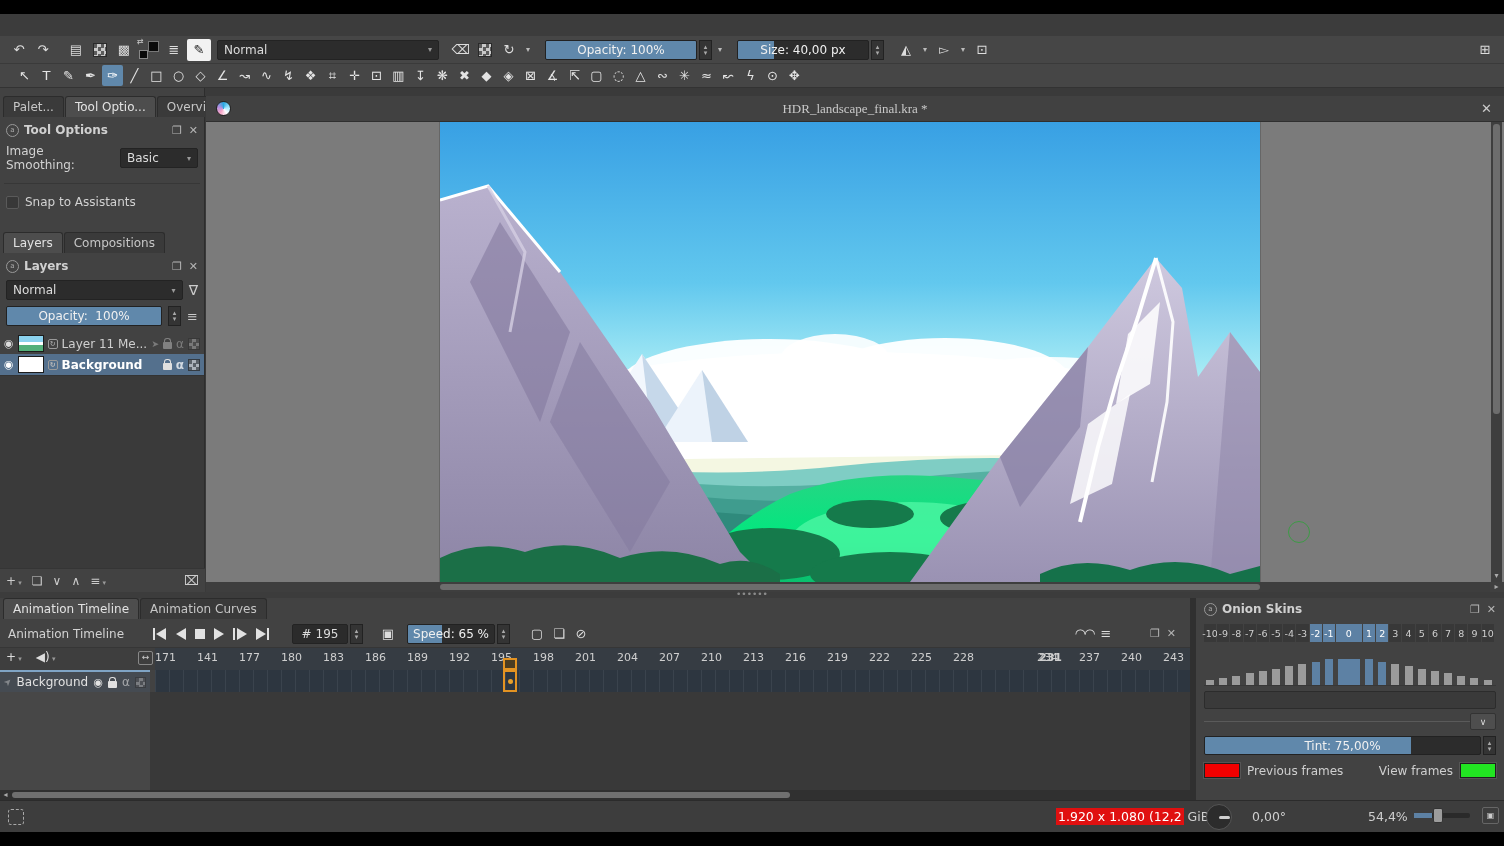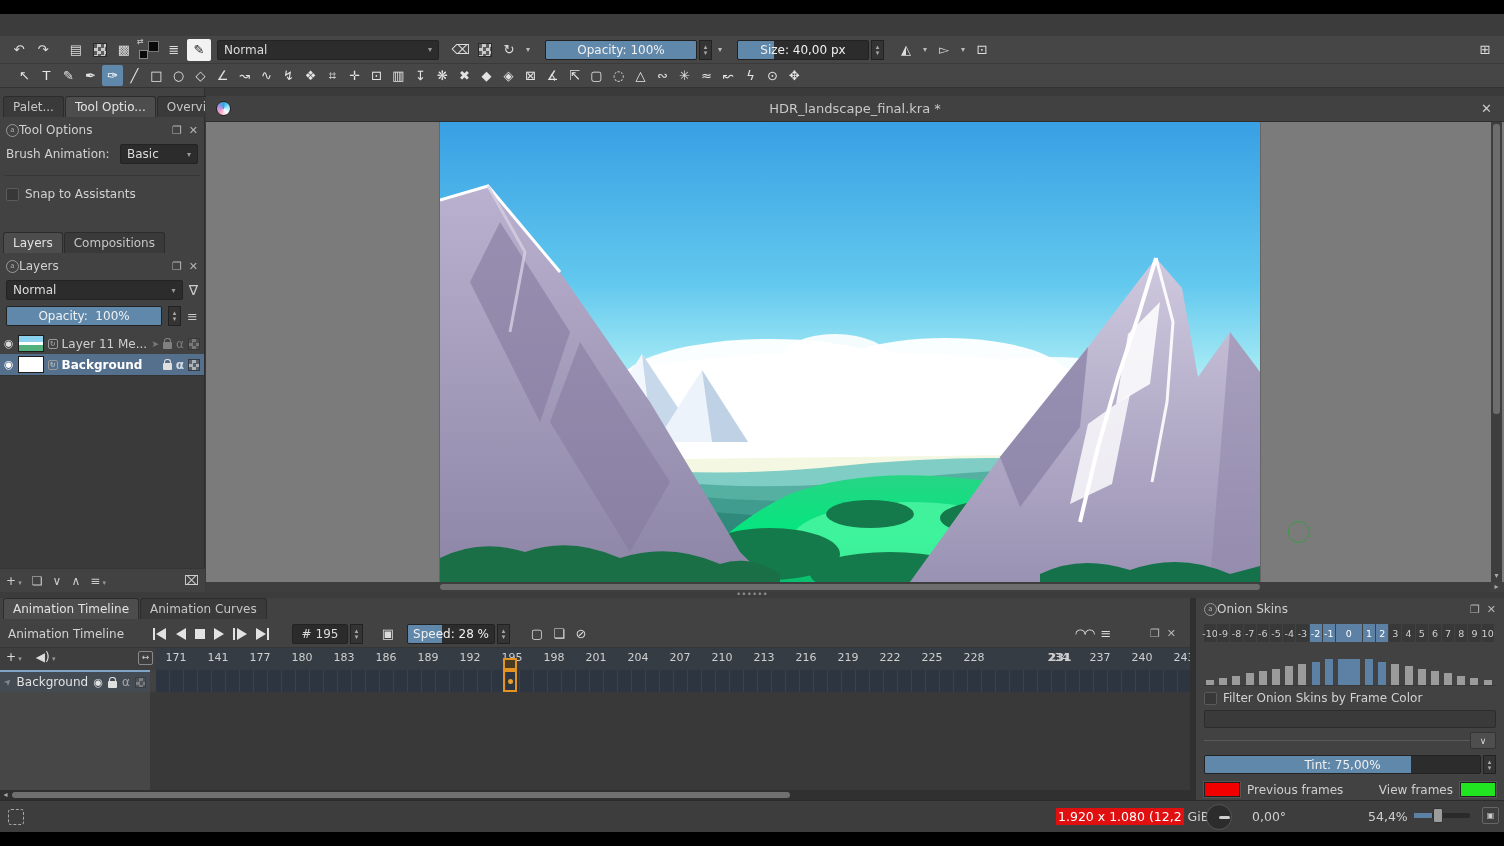--- a/index.html
+++ b/index.html
@@ -35,36 +35,36 @@
   .tool{width:21px;height:21px;display:flex;align-items:center;justify-content:center;color:#e4e4e4;font-size:13px;border-radius:2px;}
   .tool.sel{background:#6088ab;color:#fff;}
 
   
   .main{position:absolute;top:74px;left:0;width:1504px;height:504px;background:#3a3a3a;}
   .ldock{position:absolute;left:0;top:0;width:205px;height:504px;background:#424242;border-right:1px solid #2d2d2d;}
   .tabrow{position:absolute;left:0;display:flex;gap:1px;padding-left:3px;}
   .tab{background:#3a3a3a;border:1px solid #2c2c2c;border-bottom:none;border-radius:3px 3px 0 0;padding:3px 9px;color:#c6c6c6;font-size:12px;white-space:nowrap;}
   .tab.active{background:#4d4d4d;color:#e2e2e2;}
   .dockhead{display:flex;align-items:center;padding:4px 6px;color:#d0d0d0;}
-  .dockhead .ttl{flex:1;}
+  .dockhead .ttl{margin-left:5px;flex:1;font-weight:bold;}
   .hicon{color:#b5b5b5;font-size:11px;margin-left:7px;}
   .circ{width:13px;height:13px;border:1px solid #999;border-radius:50%;display:flex;align-items:center;justify-content:center;font-size:7px;color:#aaa;}
   .row{display:flex;align-items:center;padding:3px 6px;gap:6px;}
   .cbox{width:13px;height:13px;background:#383838;border:1px solid #5a5a5a;border-radius:2px;}
   .lock{position:relative;width:9px;height:7px;background:#e0e0e0;border-radius:1px;margin-top:4px;}
   .lock:before{content:"";position:absolute;left:1px;top:-4px;width:5px;height:5px;border:1.5px solid #e0e0e0;border-bottom:none;border-radius:3px 3px 0 0;}
   .dim{opacity:.4;}
   .lrow{display:flex;align-items:center;height:21px;gap:4px;padding:0 4px;color:#cfcfcf;}
   .lrow.sel{background:#54708d;color:#fff;font-weight:bold;}
   .thumb{width:26px;height:17px;border:1px solid #1c1c1c;}
   .badge{width:10px;height:10px;border:1px solid #9a9a9a;border-radius:2px;font-size:7px;color:#bbb;display:flex;align-items:center;justify-content:center;}
   .dock-bottom{position:absolute;bottom:0;left:0;width:205px;height:24px;background:#424242;border-top:1px solid #353535;display:flex;align-items:center;padding:0 6px;gap:10px;color:#ccc;}
 
   
-  .cwin{position:absolute;left:206px;top:8px;right:0;height:496px;background:#404040;}
+  .cwin{position:absolute;left:206px;top:8px;right:0;height:496px;background:#404040;font-family:Liberation Serif, serif;}
   .ctitle{position:absolute;top:0;left:0;right:0;height:26px;background:#414141;border-bottom:1px solid #2f2f2f;display:flex;align-items:center;padding:0 10px;color:#c9c9c9;font-size:13px;}
   .ctitle .t{position:absolute;left:0;right:0;text-align:center;}
   .kicon{width:15px;height:15px;border-radius:50%;background:conic-gradient(#2aa7e0,#9be5ff,#ffffff,#f6a6c8,#b48fe0,#2aa7e0);border:1px solid #222;z-index:2;}
   .cfield{position:absolute;top:26px;left:0;right:0;bottom:10px;background:#7b7b7b;overflow:hidden;}
   .painting{position:absolute;left:234px;top:0;width:820px;height:460px;box-shadow:0 0 0 1px #666;}
   .cursor{position:absolute;width:22px;height:22px;border:1.5px solid #3d9a46;border-radius:50%;}
   .vscroll{position:absolute;top:26px;right:2px;bottom:10px;width:11px;background:#3e3e3e;}
   .vscroll .vthumb{position:absolute;top:2px;left:2px;width:7px;height:290px;background:#6d6d6d;border-radius:3px;}
   .vscroll .varr{position:absolute;bottom:0;left:0;width:11px;height:11px;color:#aaa;font-size:8px;text-align:center;}
   .hscroll{position:absolute;left:0;right:14px;bottom:0;height:10px;background:#3e3e3e;}
@@ -75,21 +75,21 @@
 
   
   .bottom{position:absolute;top:584px;left:0;width:1504px;height:202px;background:#303030;}
   .timeline{position:absolute;left:0;top:0;width:1190px;height:202px;background:#424242;}
   .tl-tabs{position:absolute;top:0;left:3px;display:flex;gap:1px;}
   .tl-controls{position:absolute;top:22px;left:0;right:0;height:28px;background:#424242;display:flex;align-items:center;padding:0 8px;border-bottom:1px solid #363636;}
   .trans{display:flex;gap:6px;margin-left:28px;}
   .trans svg{display:block;}
   .tl-ruler{position:absolute;top:50px;left:0;right:0;height:22px;background:#3e3e3e;}
   .ruler-cells{position:absolute;left:155px;top:0;right:0;height:22px;background:#363c43;overflow:hidden;}
-  .flabel{position:absolute;top:3px;width:42px;text-align:center;font-size:11px;color:#cfcfcf;}
+  .flabel{position:absolute;top:3px;width:42px;text-align:left;font-size:11px;color:#cfcfcf;}
   .tl-layerrow{position:absolute;top:72px;left:0;right:0;height:22px;}
   .llabel{position:absolute;left:0;top:0;width:150px;height:22px;background:#454b52;border-top:2px solid #7fa4c5;display:flex;align-items:center;gap:5px;padding:0 4px;color:#e2e2e2;}
   .lcells{position:absolute;left:155px;right:0;top:0;height:22px;background:repeating-linear-gradient(90deg,#3a434d 0 1px,#2d3640 1px 14px);}
   .playhead-r{position:absolute;top:10px;width:14px;height:12px;border:2px solid #e39322;background:#4a3c22;}
   .playhead-c{position:absolute;top:0;width:14px;height:22px;border:2px solid #e39322;display:flex;align-items:center;justify-content:center;}
   .playhead-c i{width:5px;height:5px;border-radius:50%;background:#e8a02a;}
   .tl-body-l{position:absolute;top:94px;left:0;width:150px;height:98px;background:#474747;}
   .tl-body-r{position:absolute;top:94px;left:150px;right:0;height:98px;background:#393939;}
   .tl-scroll{position:absolute;bottom:0;left:0;right:0;height:10px;background:#303030;}
   .tl-scroll .thm{position:absolute;left:12px;top:2px;width:778px;height:6px;background:#707070;border-radius:3px;}
@@ -240,21 +240,21 @@
         <div class="tab">Overvi...</div>
       </div>
       <div style="position:absolute;top:31px;left:0;width:100%;">
         <div class="dockhead">
           <span class="circ">a</span>
           <span class="ttl">Tool Options</span>
           <span class="hicon">❐</span>
           <span class="hicon">✕</span>
         </div>
         <div class="row">
-          <span style="flex:1">Brush Animation:</span>
+          <span style="flex:1">Image Smoothing:</span>
           <div class="combo" style="width:78px;">
             <span class="cv">Basic</span>
             <span class="arr">▾</span>
           </div>
         </div>
         <div style="height:1px;background:#373737;margin:8px 4px;"></div>
         <div class="row">
           <span class="cbox"></span>
           <span>Snap to Assistants</span>
         </div>
@@ -461,21 +461,21 @@
           </div>
           <div class="spin">
               <span>▴</span>
               <span>▾</span>
             </div>
         </div>
         <div class="tbtn" style="margin-left:14px;">▣</div>
         <div style="display:flex;align-items:center;margin-left:8px;gap:2px;">
           <div class="slider" style="width:88px;">
             <span class="fill" style="width:40%;"></span>
-            <span class="stxt">Speed: 28 %</span>
+            <span class="stxt">Speed: 65 %</span>
           </div>
           <div class="spin">
               <span>▴</span>
               <span>▾</span>
             </div>
         </div>
         <div class="tbtn" style="margin-left:16px;">▢</div>
         <div class="tbtn">❏</div>
         <div class="tbtn">⊘</div>
         <div style="flex:1;"></div>
@@ -631,24 +631,20 @@
           <div class="on-bcell">
             <div class="on-bar" style="height: 9px;"></div>
           </div>
           <div class="on-bcell">
             <div class="on-bar" style="height: 7px;"></div>
           </div>
           <div class="on-bcell">
             <div class="on-bar" style="height: 5px;"></div>
           </div>
         </div>
-      <div class="row" style="padding:5px 0 0 0;">
-        <span class="cbox"></span>
-        <span>Filter Onion Skins by Frame Color</span>
-      </div>
       <div class="on-combo"></div>
       <div class="on-div">
         <span class="ln"></span>
         <span class="on-chev">∨</span>
       </div>
       <div class="tintrow">
         <div class="slider" style="flex:1;height:19px;">
           <span class="fill" style="width:75%;"></span>
           <span class="stxt">Tint: 75,00%</span>
         </div>

